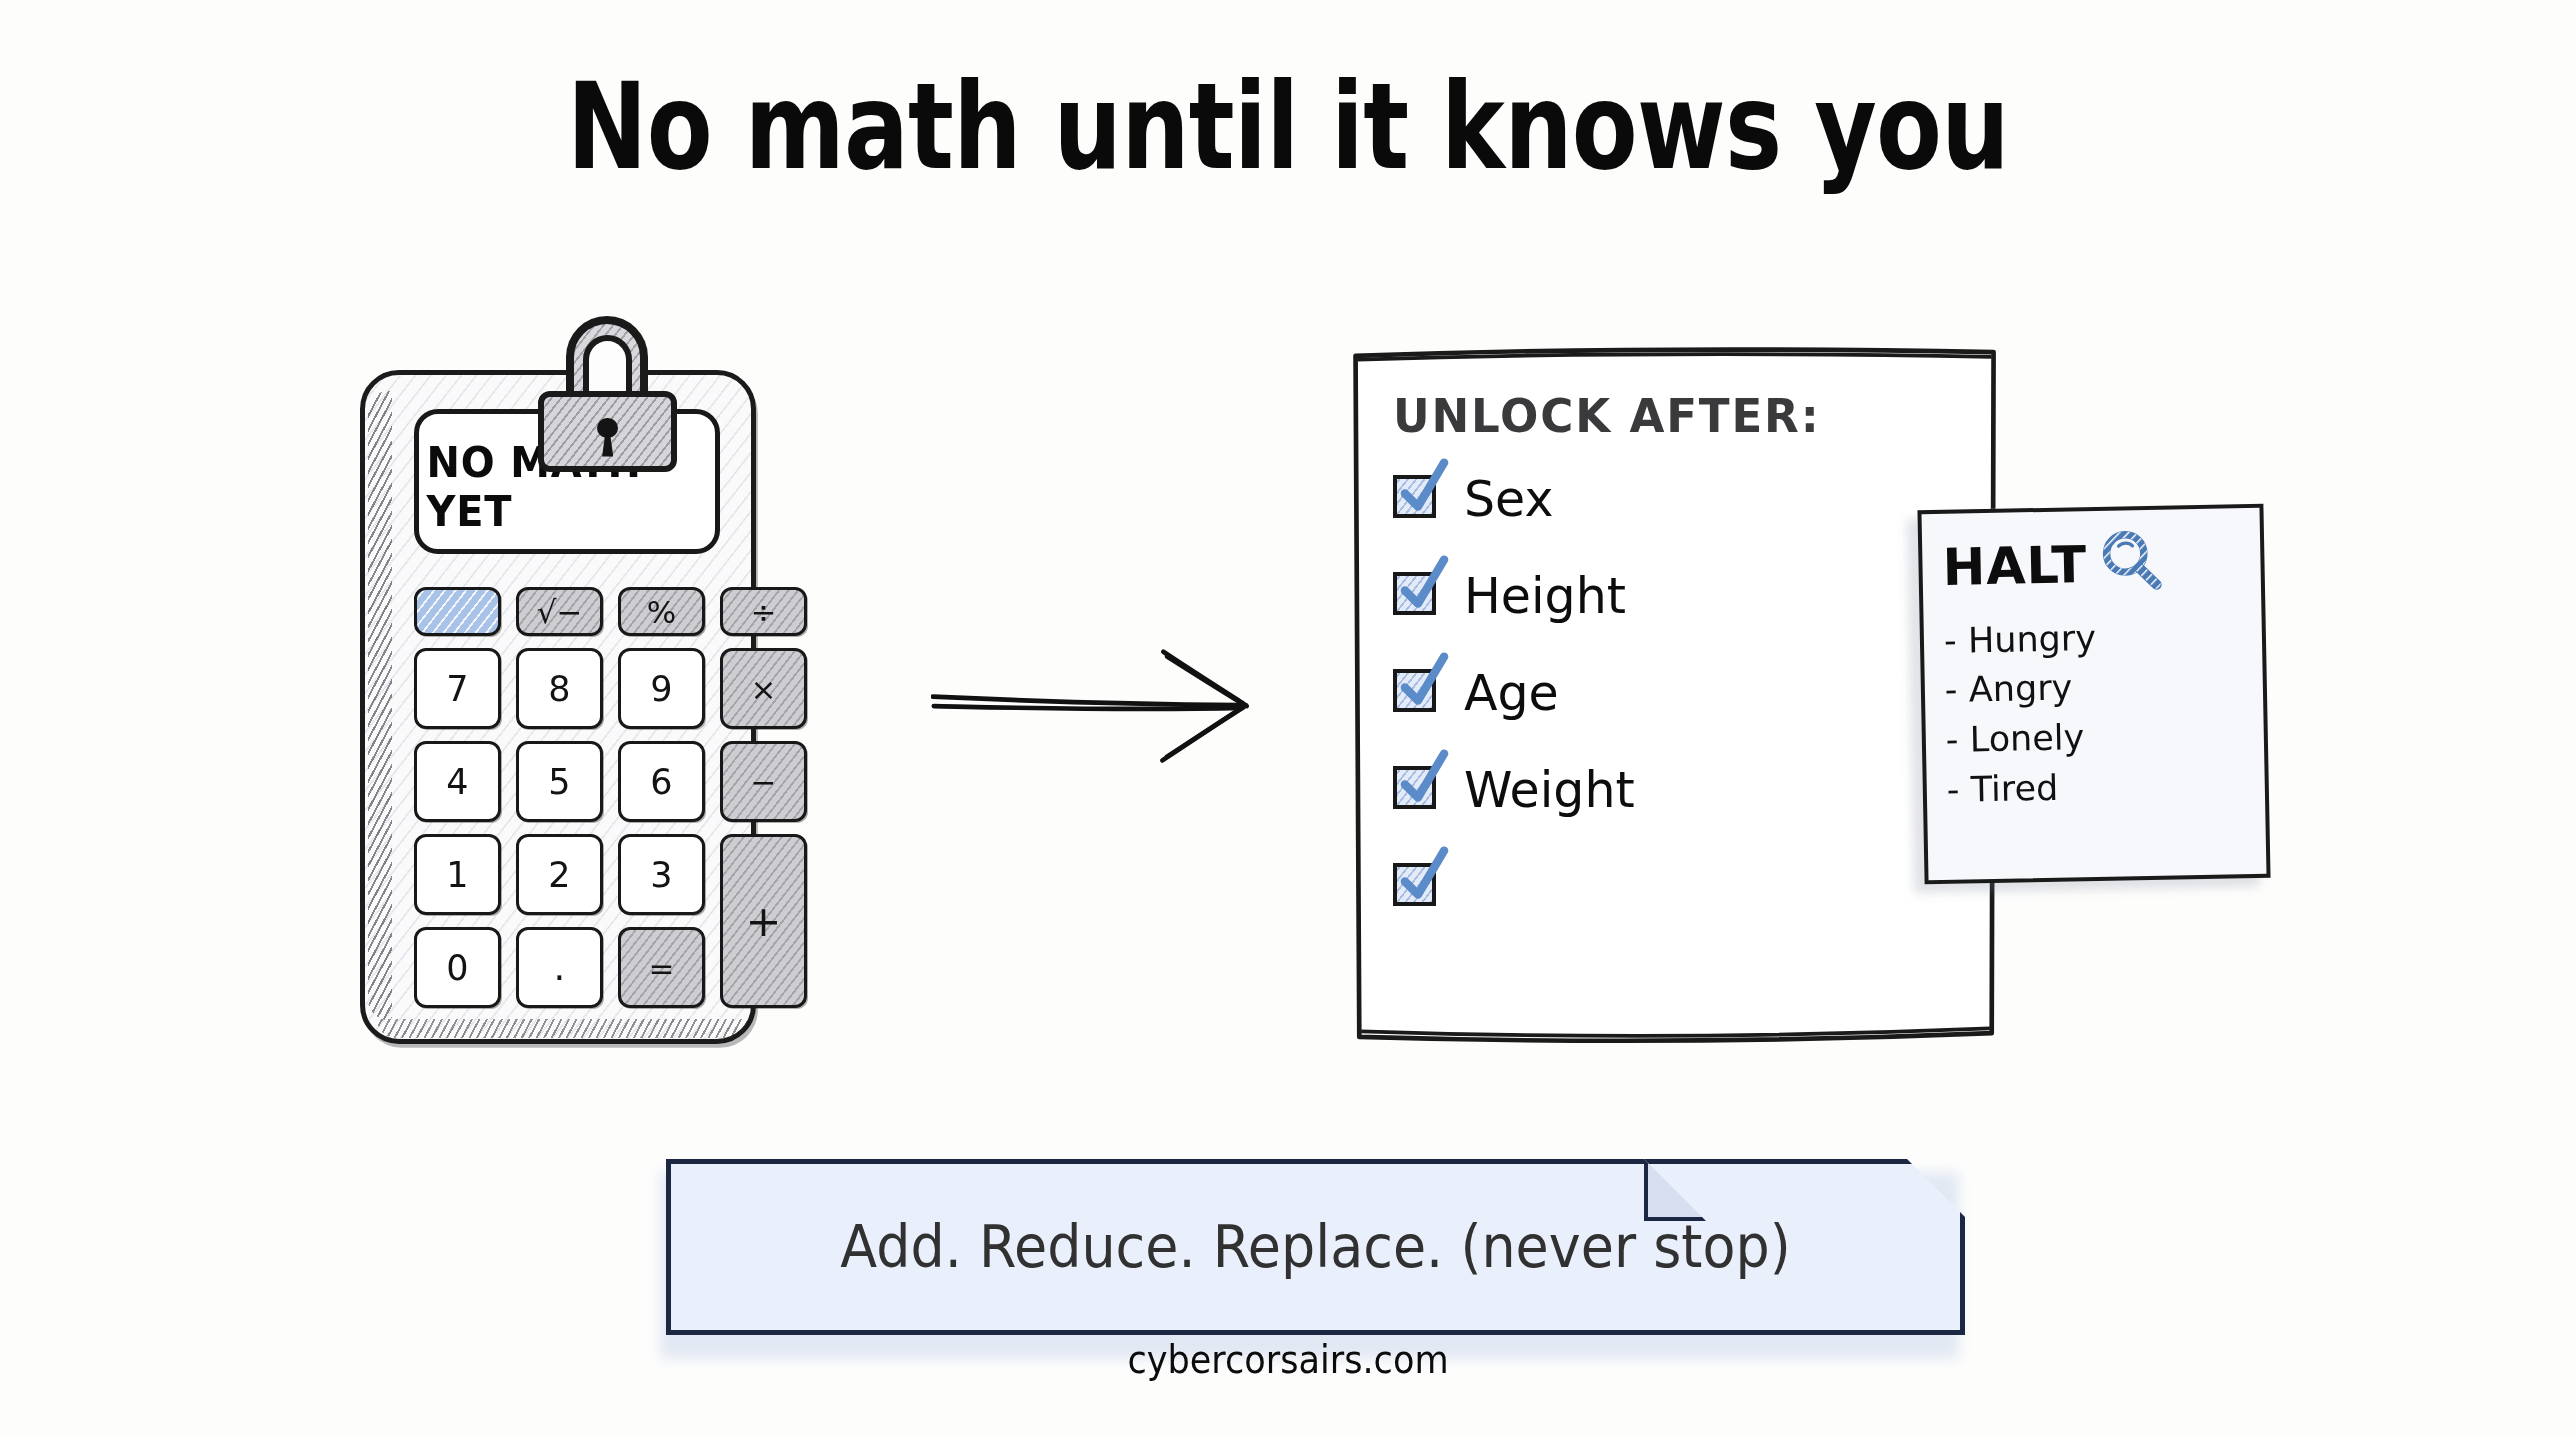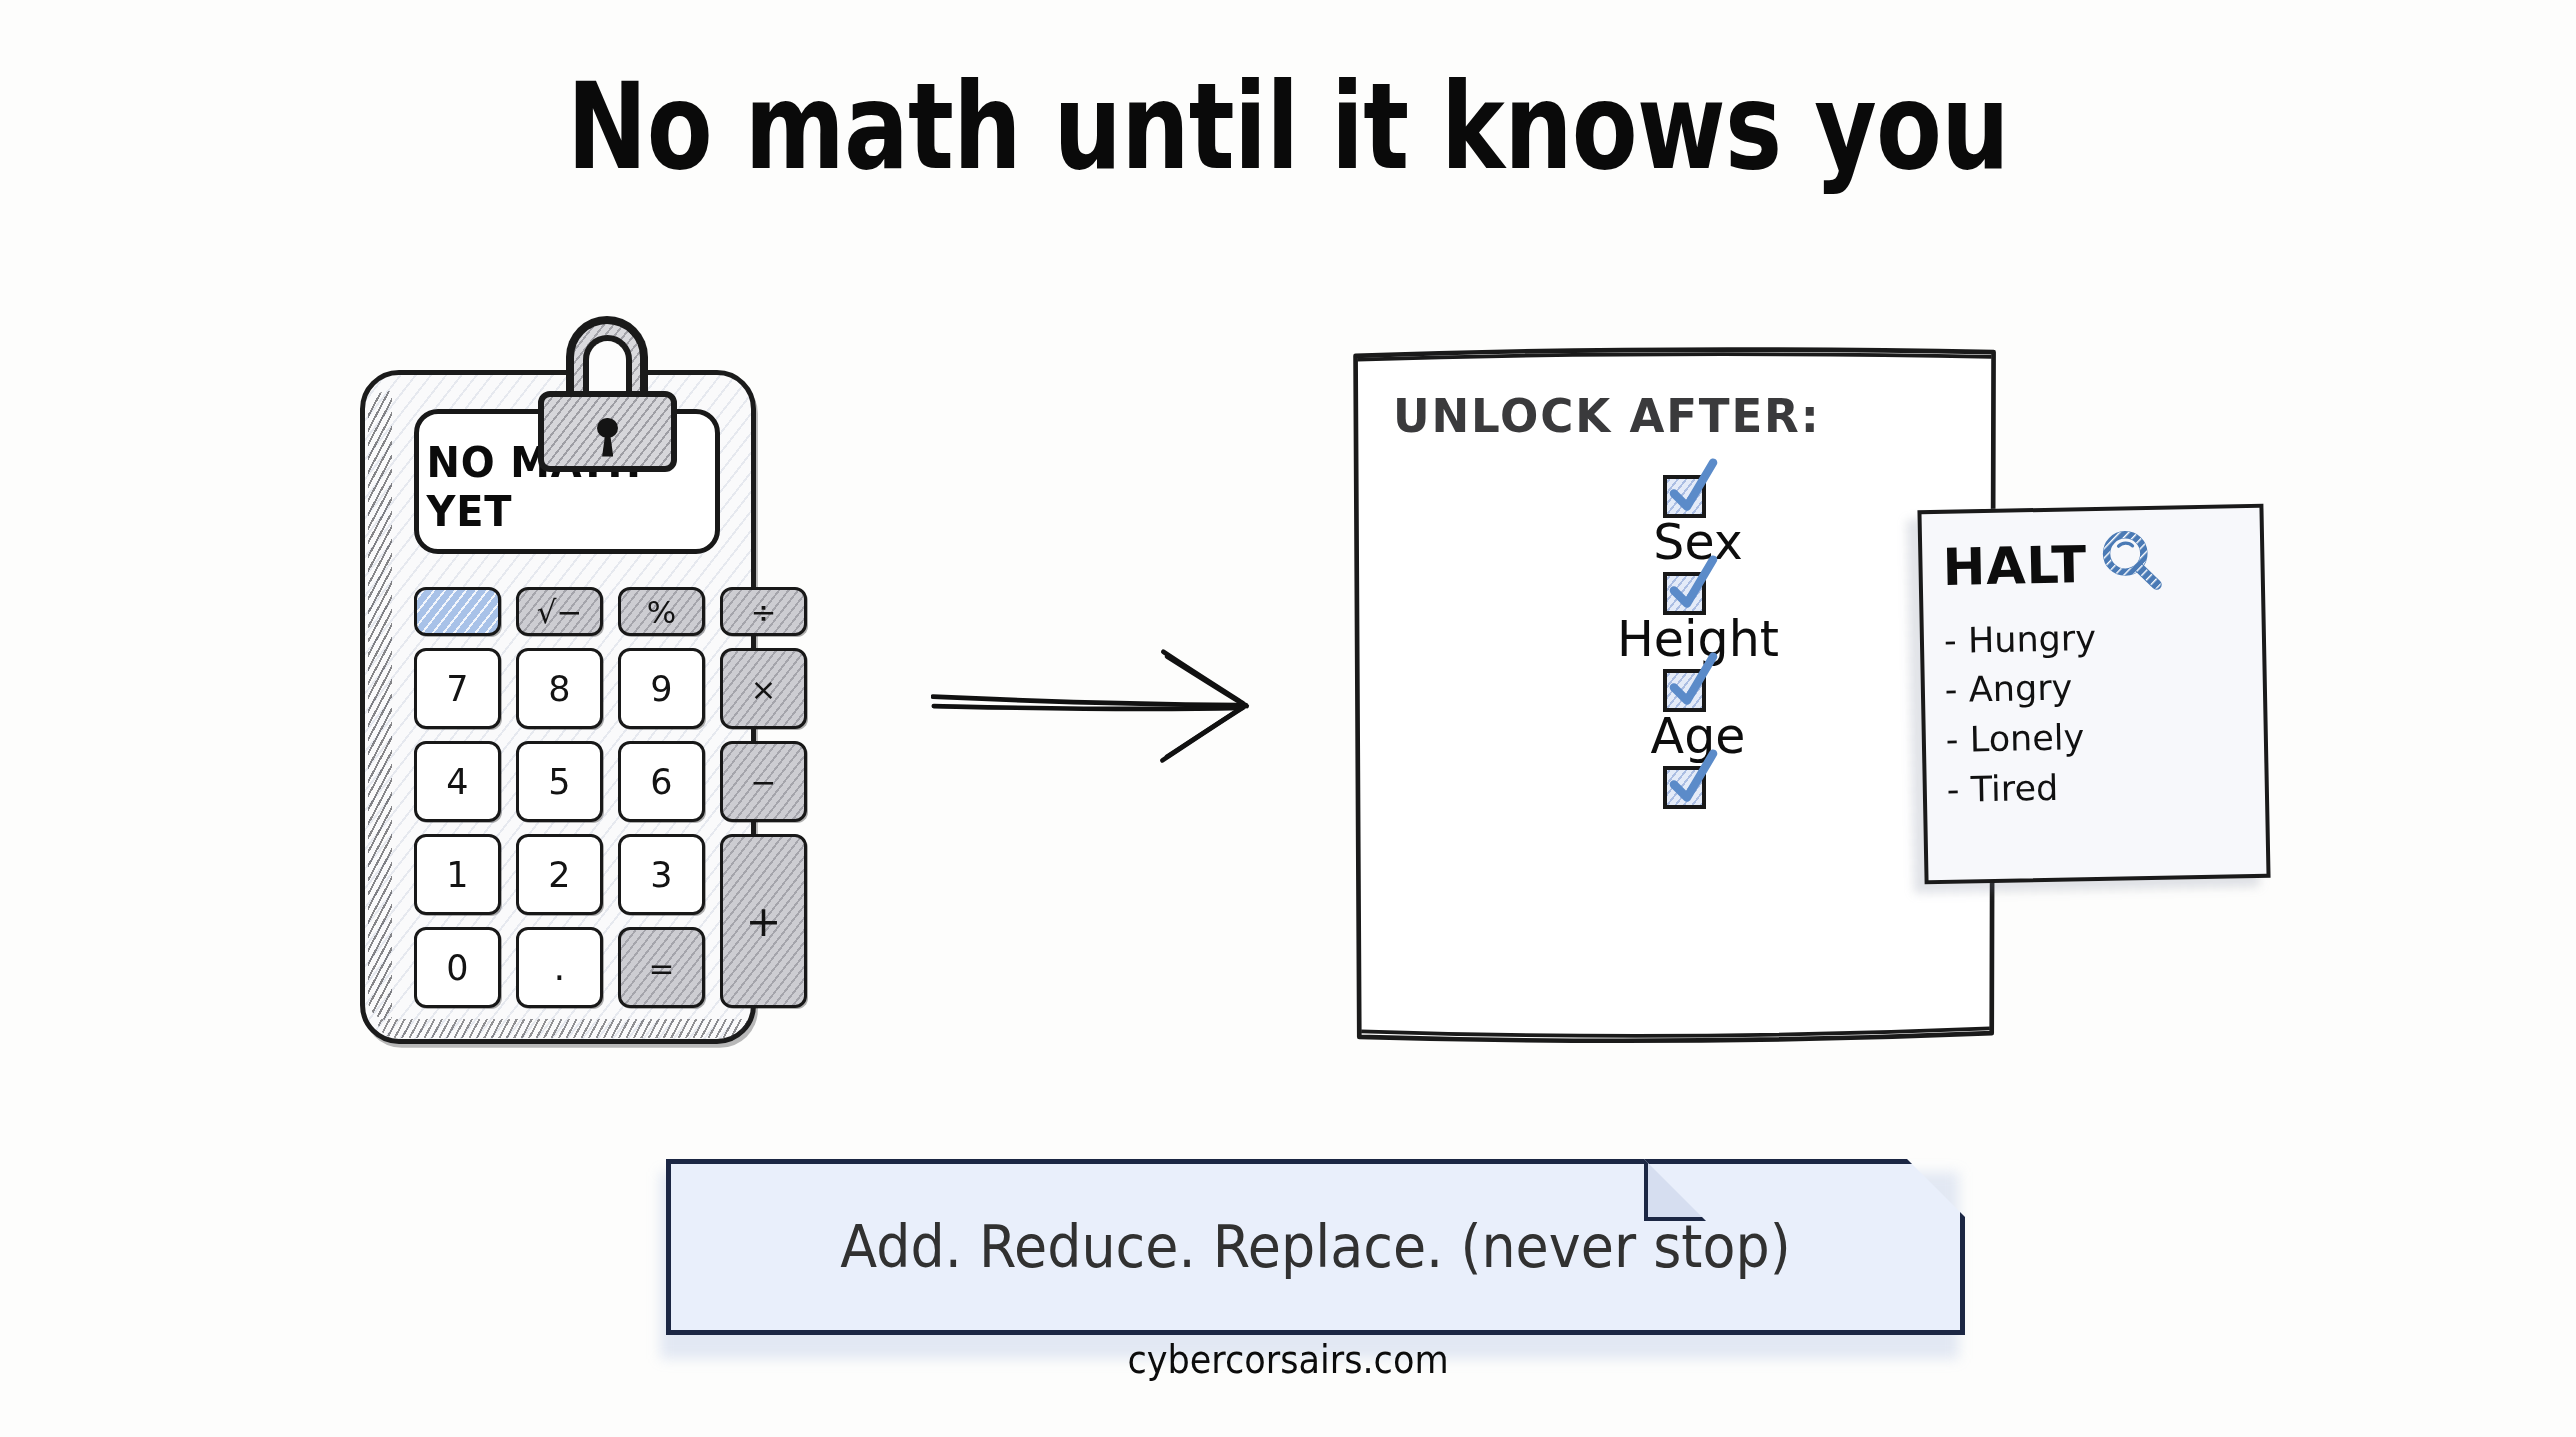--- a/index.html
+++ b/index.html
@@ -280,25 +280,24 @@
     font-size: 47px;
     font-weight: bold;
     color: #3a3a3c;
     letter-spacing: 1.9px;
     margin-bottom: 32px;
     transform: scaleX(0.96);
     transform-origin: left center;
   }
   .check-row {
     display: flex;
-    align-items: center;
+    align-items: flex-start;
     height: 54px;
     margin-bottom: 43px;
     position: relative;
-    flex-direction: column;
   }
   .checkbox {
     position: relative;
     width: 43px;
     height: 43px;
     border: 4.7px solid #181818;
     box-sizing: border-box;
     background:
       repeating-linear-gradient(
         -52deg,
@@ -547,20 +546,28 @@
               </svg></div>
           </div>
           <div class="check-label">Age</div>
         </div>
         <div class="check-row">
           <div class="checkbox">
             <div class="checkmark"><svg width="51" height="56" viewBox="0 0 54 60">
                 <path d="M6,38 L20,52 L48,5" fill="none" stroke="#5b8bc9" stroke-width="9" stroke-linecap="round" stroke-linejoin="round"></path>
               </svg></div>
           </div>
+          <div class="check-label">Weight</div>
+        </div>
+        <div class="check-row">
+          <div class="checkbox">
+            <div class="checkmark"><svg width="51" height="56" viewBox="0 0 54 60">
+                <path d="M6,38 L20,52 L48,5" fill="none" stroke="#5b8bc9" stroke-width="9" stroke-linecap="round" stroke-linejoin="round"></path>
+              </svg></div>
+          </div>
         </div>
       </div>
   </div>
 </div>
 
 <div id="halt-card">
   <div class="halt-shadow"></div>
   <div class="halt-paper"></div>
   <div class="halt-inner">
     <div class="halt-header">

